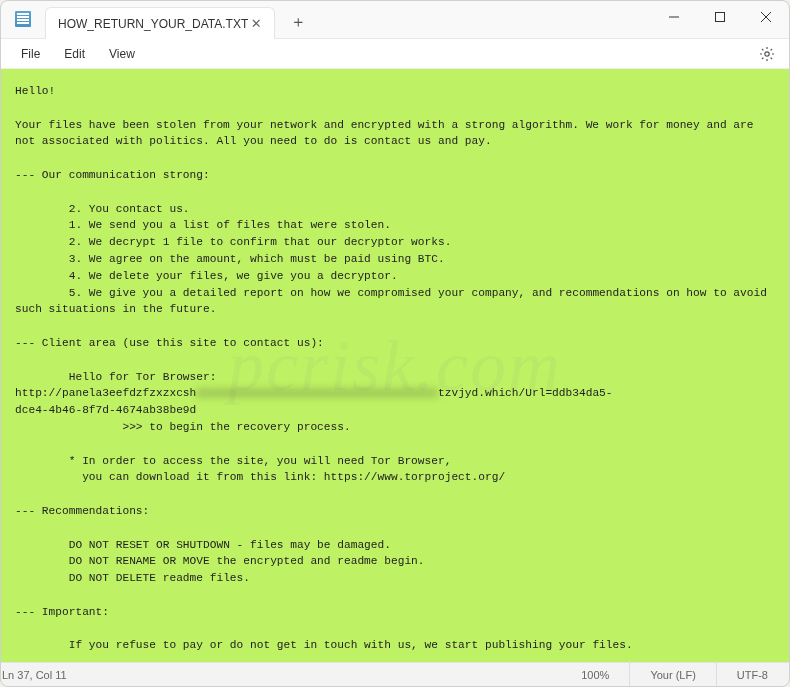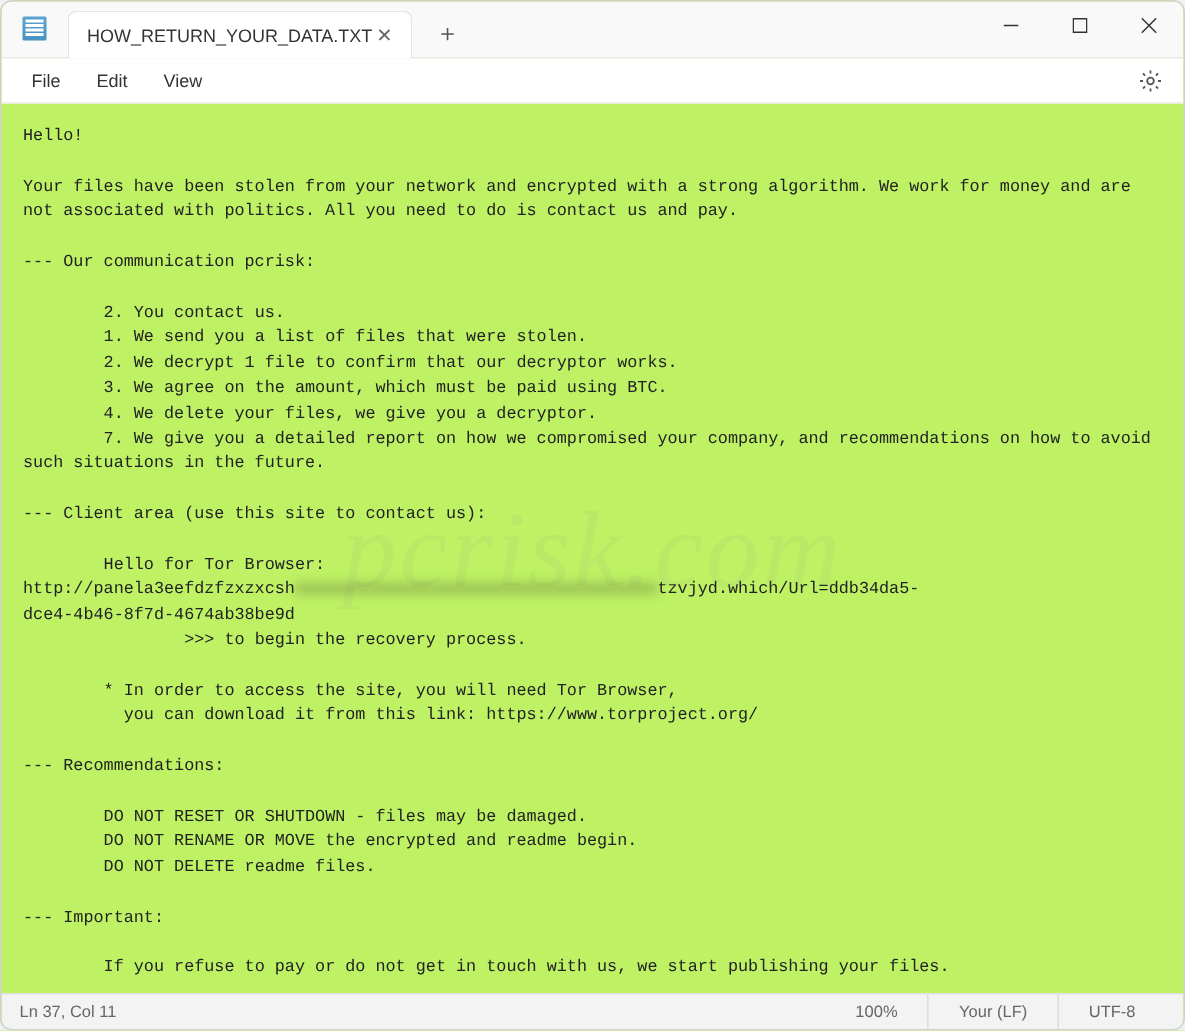--- a/index.html
+++ b/index.html
@@ -166,21 +166,21 @@
       user-select: none;
     }
     .statusbar {
       display: flex;
       align-items: center;
       height: 24px;
       background: #f3f3f3;
       border-top: 1px solid #e2e2e2;
       font-size: 11px;
       color: #666;
-      padding: 0 12px;
+      padding: 0 1px;
     }
     .status-left { }
     .status-right {
       margin-left: auto;
       display: flex;
     }
     .status-cell {
       padding: 0 20px;
       border-left: 1px solid #ddd;
       height: 28px;
@@ -230,28 +230,28 @@
         <circle cx="8" cy="8" r="2.2"></circle>
         <path d="M8 1v2M8 13v2M1 8h2M13 8h2M3 3l1.4 1.4M11.6 11.6L13 13M13 3l-1.4 1.4M4.4 11.6L3 13"></path>
       </svg>
     </div>
   </div>
 
   <div class="content"><div class="watermark">pcrisk.com</div><span>Hello!</span>
 
 <span>Your files have been stolen from your network and encrypted with a strong algorithm. We work for money and are not associated with politics. All you need to do is contact us and pay.</span>
 
-<span>--- Our communication pcrisk:</span>
+<span>--- Our communication strong:</span>
 
         <span>2. You contact us.</span>
         <span>1. We send you a list of files that were stolen.</span>
         <span>2. We decrypt 1 file to confirm that our decryptor works.</span>
         <span>3. We agree on the amount, which must be paid using BTC.</span>
         <span>4. We delete your files, we give you a decryptor.</span>
-        <span>7. We give you a detailed report on how we compromised your company, and recommendations on how to avoid</span>
+        <span>5. We give you a detailed report on how we compromised your company, and recommendations on how to avoid</span>
 <span>such situations in the future.</span>
 
 <span>--- Client area (use this site to contact us):</span>
 
         <span>Hello for Tor Browser: http://panela3eefdzfzxzxcsh</span><span class="blur-span">xxxxxxxxxxxxxxxxxxxxxxxxxxxxxxxxxxxx</span><span>tzvjyd.which/Url=ddb34da5-</span>
 <span>dce4-4b46-8f7d-4674ab38be9d</span>
                 <span>&gt;&gt;&gt; to begin the recovery process.</span>
 
         <span>* In order to access the site, you will need Tor Browser,</span>
         <span>  you can download it from this link: https://www.torproject.org/</span>

